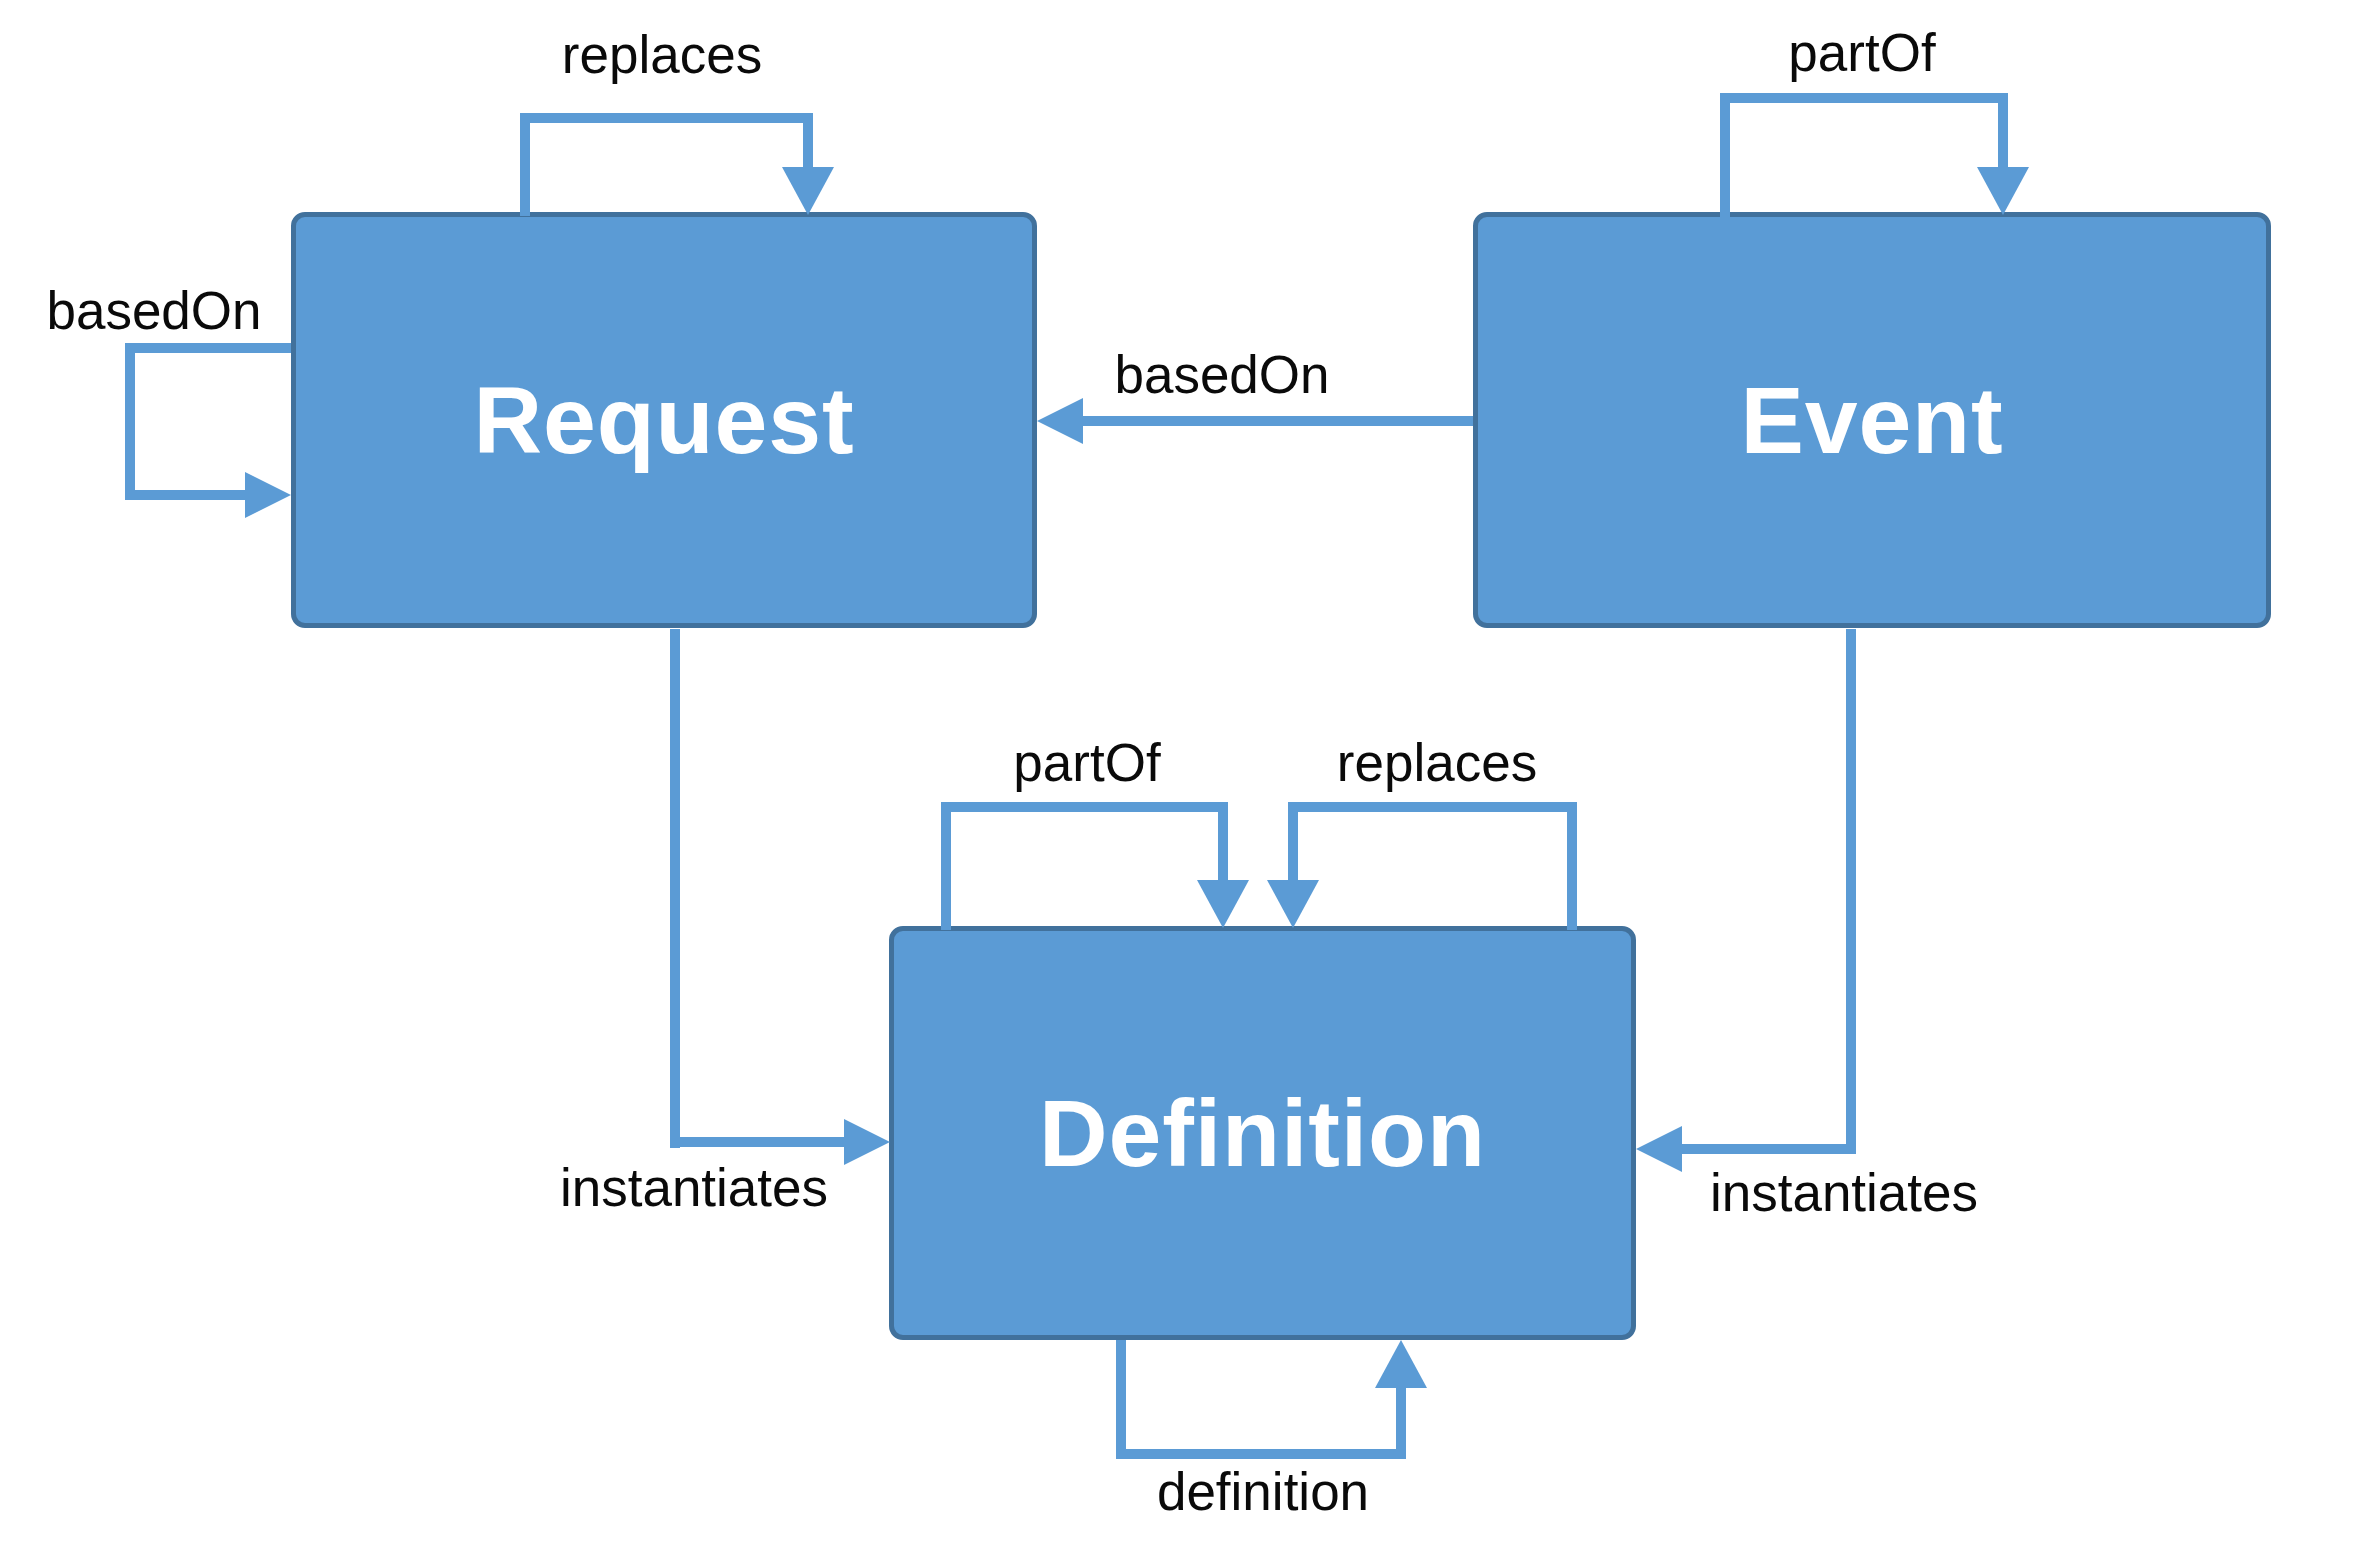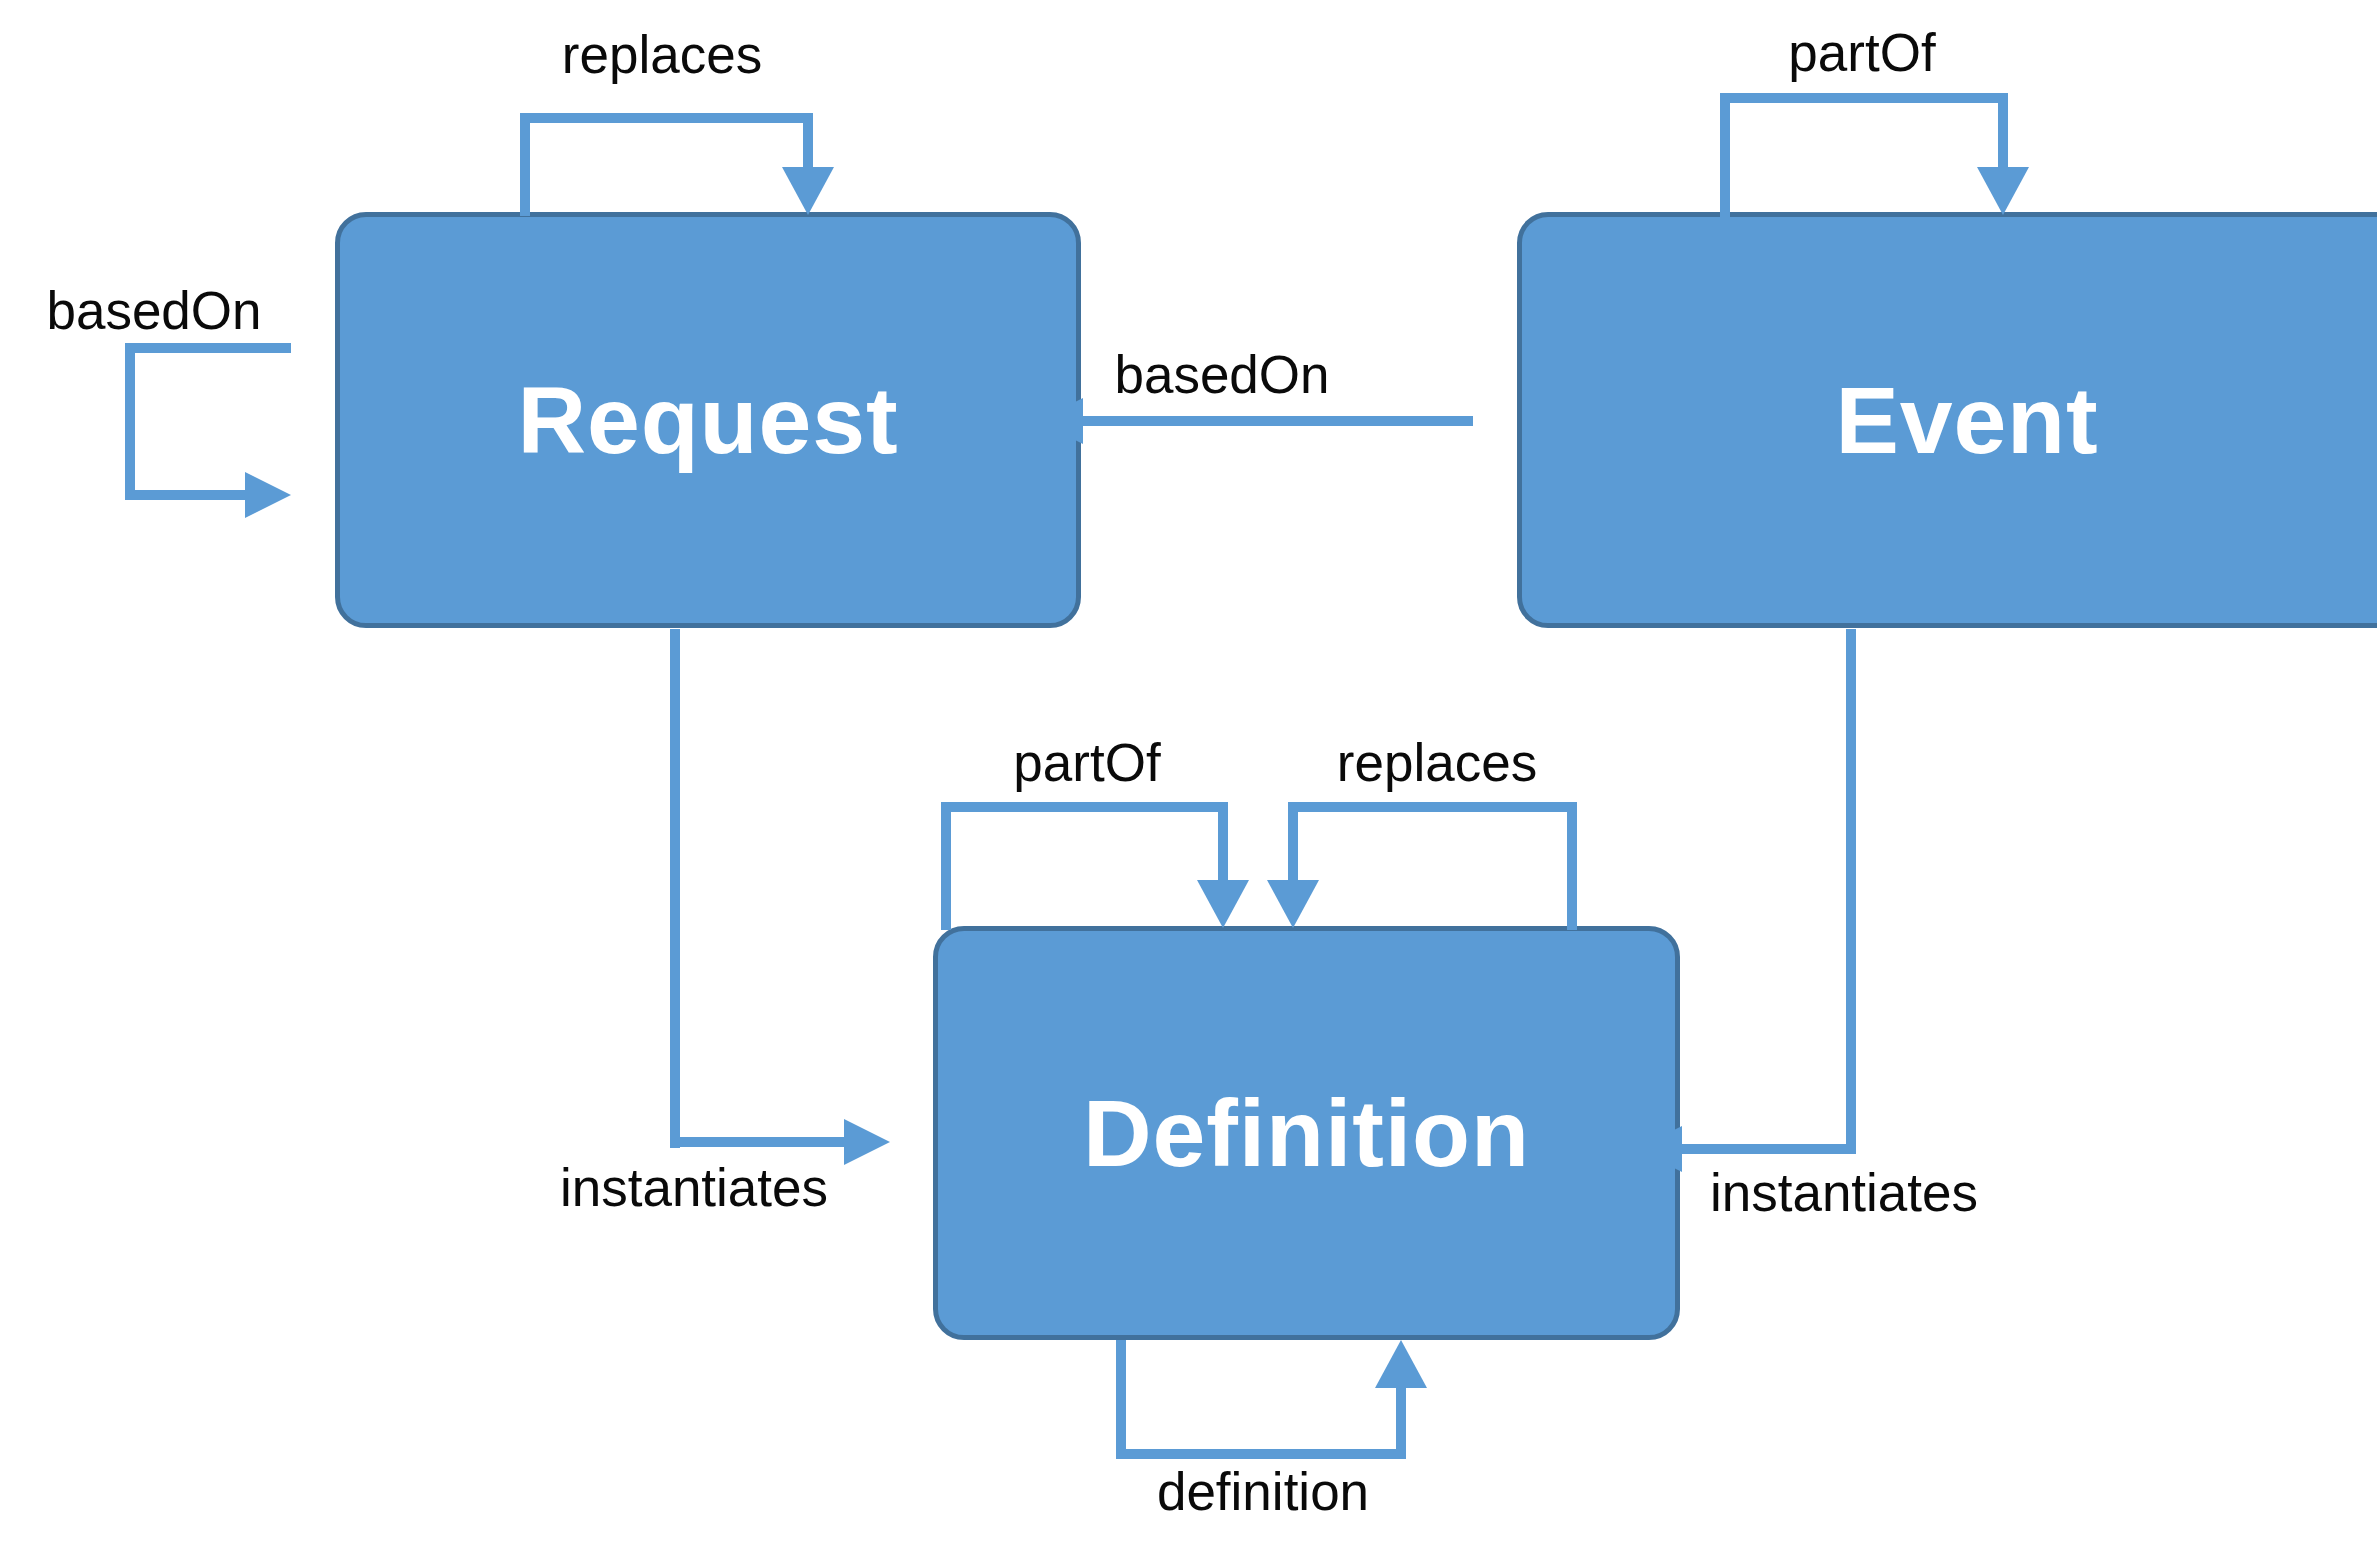--- a/index.html
+++ b/index.html
@@ -10,22 +10,22 @@
     --title:#ffffff;
     --bg:#ffffff;
   }
   html,body{margin:0;padding:0;background:var(--bg);}
   .canvas{
     position:relative;width:2377px;height:1568px;background:var(--bg);
     font-family:"Liberation Sans", sans-serif;overflow:hidden;
   }
   .node{
     position:absolute;background:var(--node-fill);
-    border:5.5px solid var(--node-border);border-radius:31px;
-    box-sizing:border-box;display:flex;align-items:center;justify-content:center;margin-left:44px;
+    border:5.5px solid var(--node-border);border-radius:14px;
+    box-sizing:border-box;display:flex;align-items:center;justify-content:center;
   }
   .node-title{
     color:var(--title);font-weight:bold;font-size:95px;letter-spacing:0.9px;
   }
   .seg{position:absolute;background:var(--arrow);}
   .arr{position:absolute;width:0;height:0;}
   .arr-down{border-left:26px solid transparent;border-right:26px solid transparent;border-top:48px solid var(--arrow);}
   .arr-up{border-left:26px solid transparent;border-right:26px solid transparent;border-bottom:48px solid var(--arrow);}
   .arr-left{border-top:23px solid transparent;border-bottom:23px solid transparent;border-right:46px solid var(--arrow);}
   .arr-right{border-top:23px solid transparent;border-bottom:23px solid transparent;border-left:46px solid var(--arrow);}
@@ -37,21 +37,21 @@
 </style>
 </head>
 <body>
 
 <div class="canvas">
 
   <div class="node" style="left:291px;top:212px;width:746px;height:416px;">
     <span class="node-title">Request</span>
   </div>
 
-  <div class="node" style="left:1473px;top:212px;width:900px;height:416px;text-align:center;">
+  <div class="node" style="left:1473px;top:212px;width:798px;height:416px;text-align:center;">
     <span class="node-title">Event</span>
   </div>
 
   <div class="node" style="left:889px;top:926px;width:747px;height:414px;">
     <span class="node-title">Definition</span>
   </div>
 
   <div class="seg" style="left:520px;top:113px;width:10px;height:103px;"></div>
   <div class="seg" style="left:520px;top:113px;width:293px;height:10px;"></div>
   <div class="seg" style="left:803px;top:113px;width:10px;height:57px;"></div>

